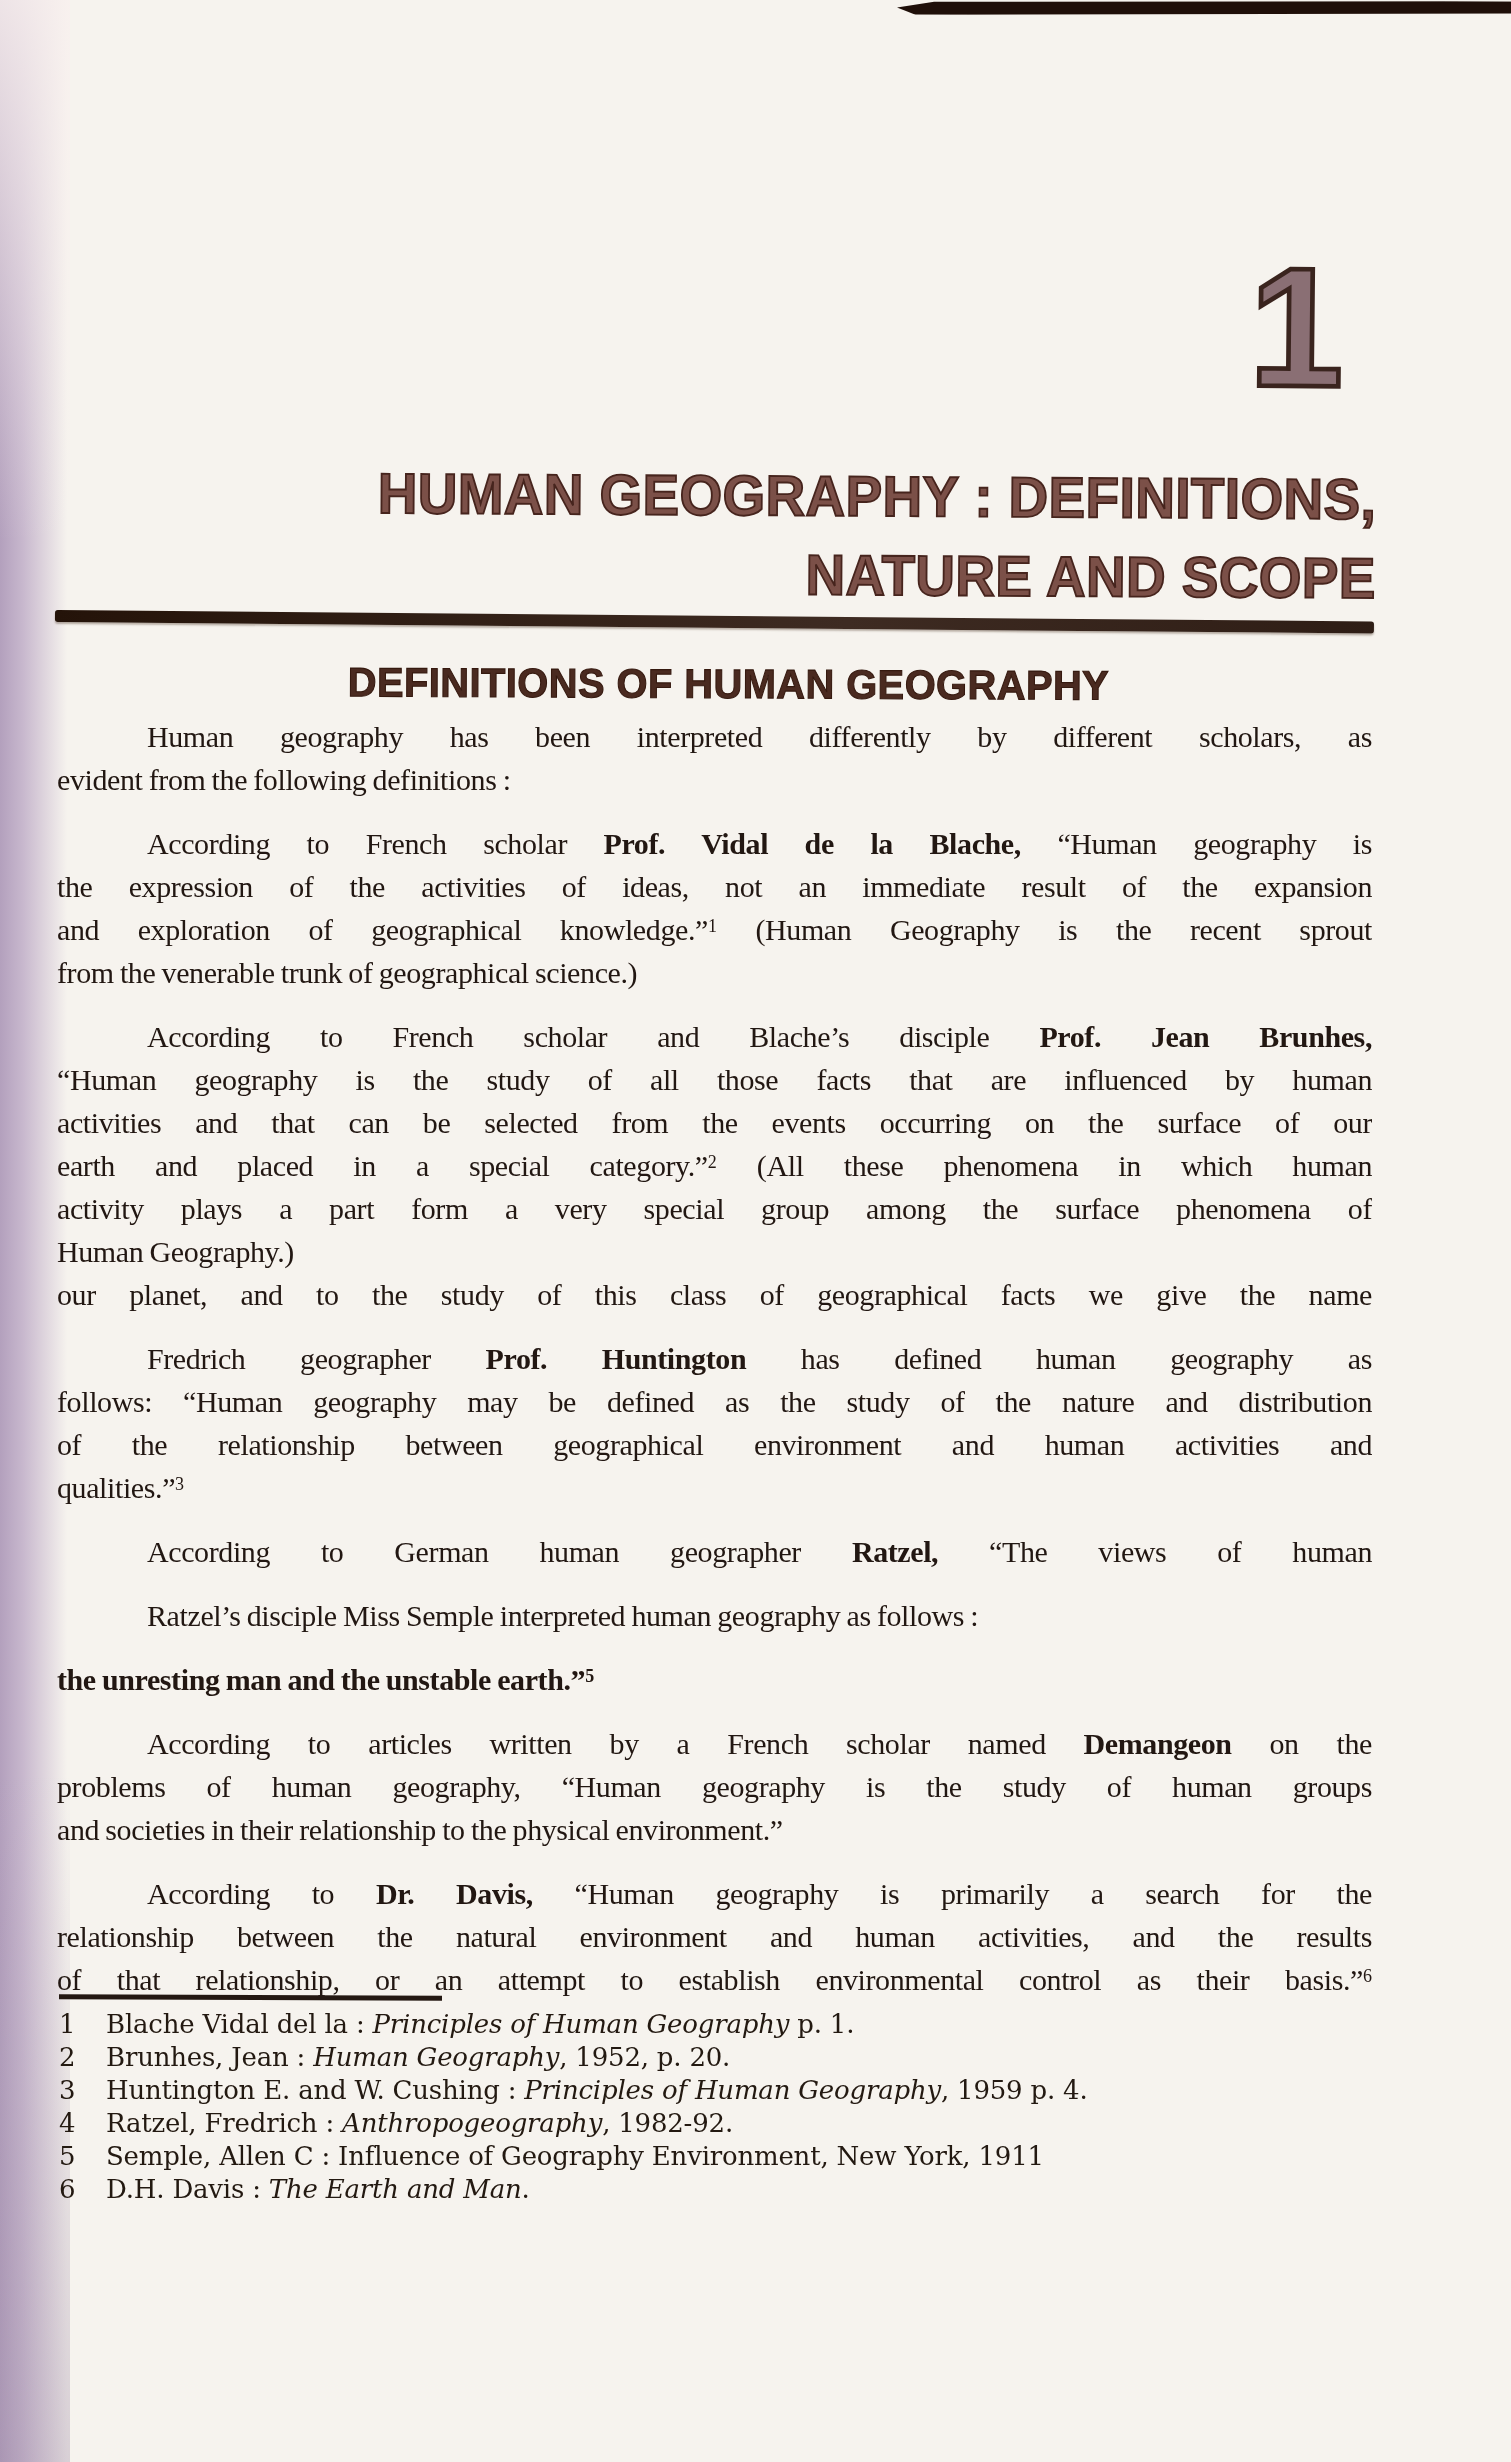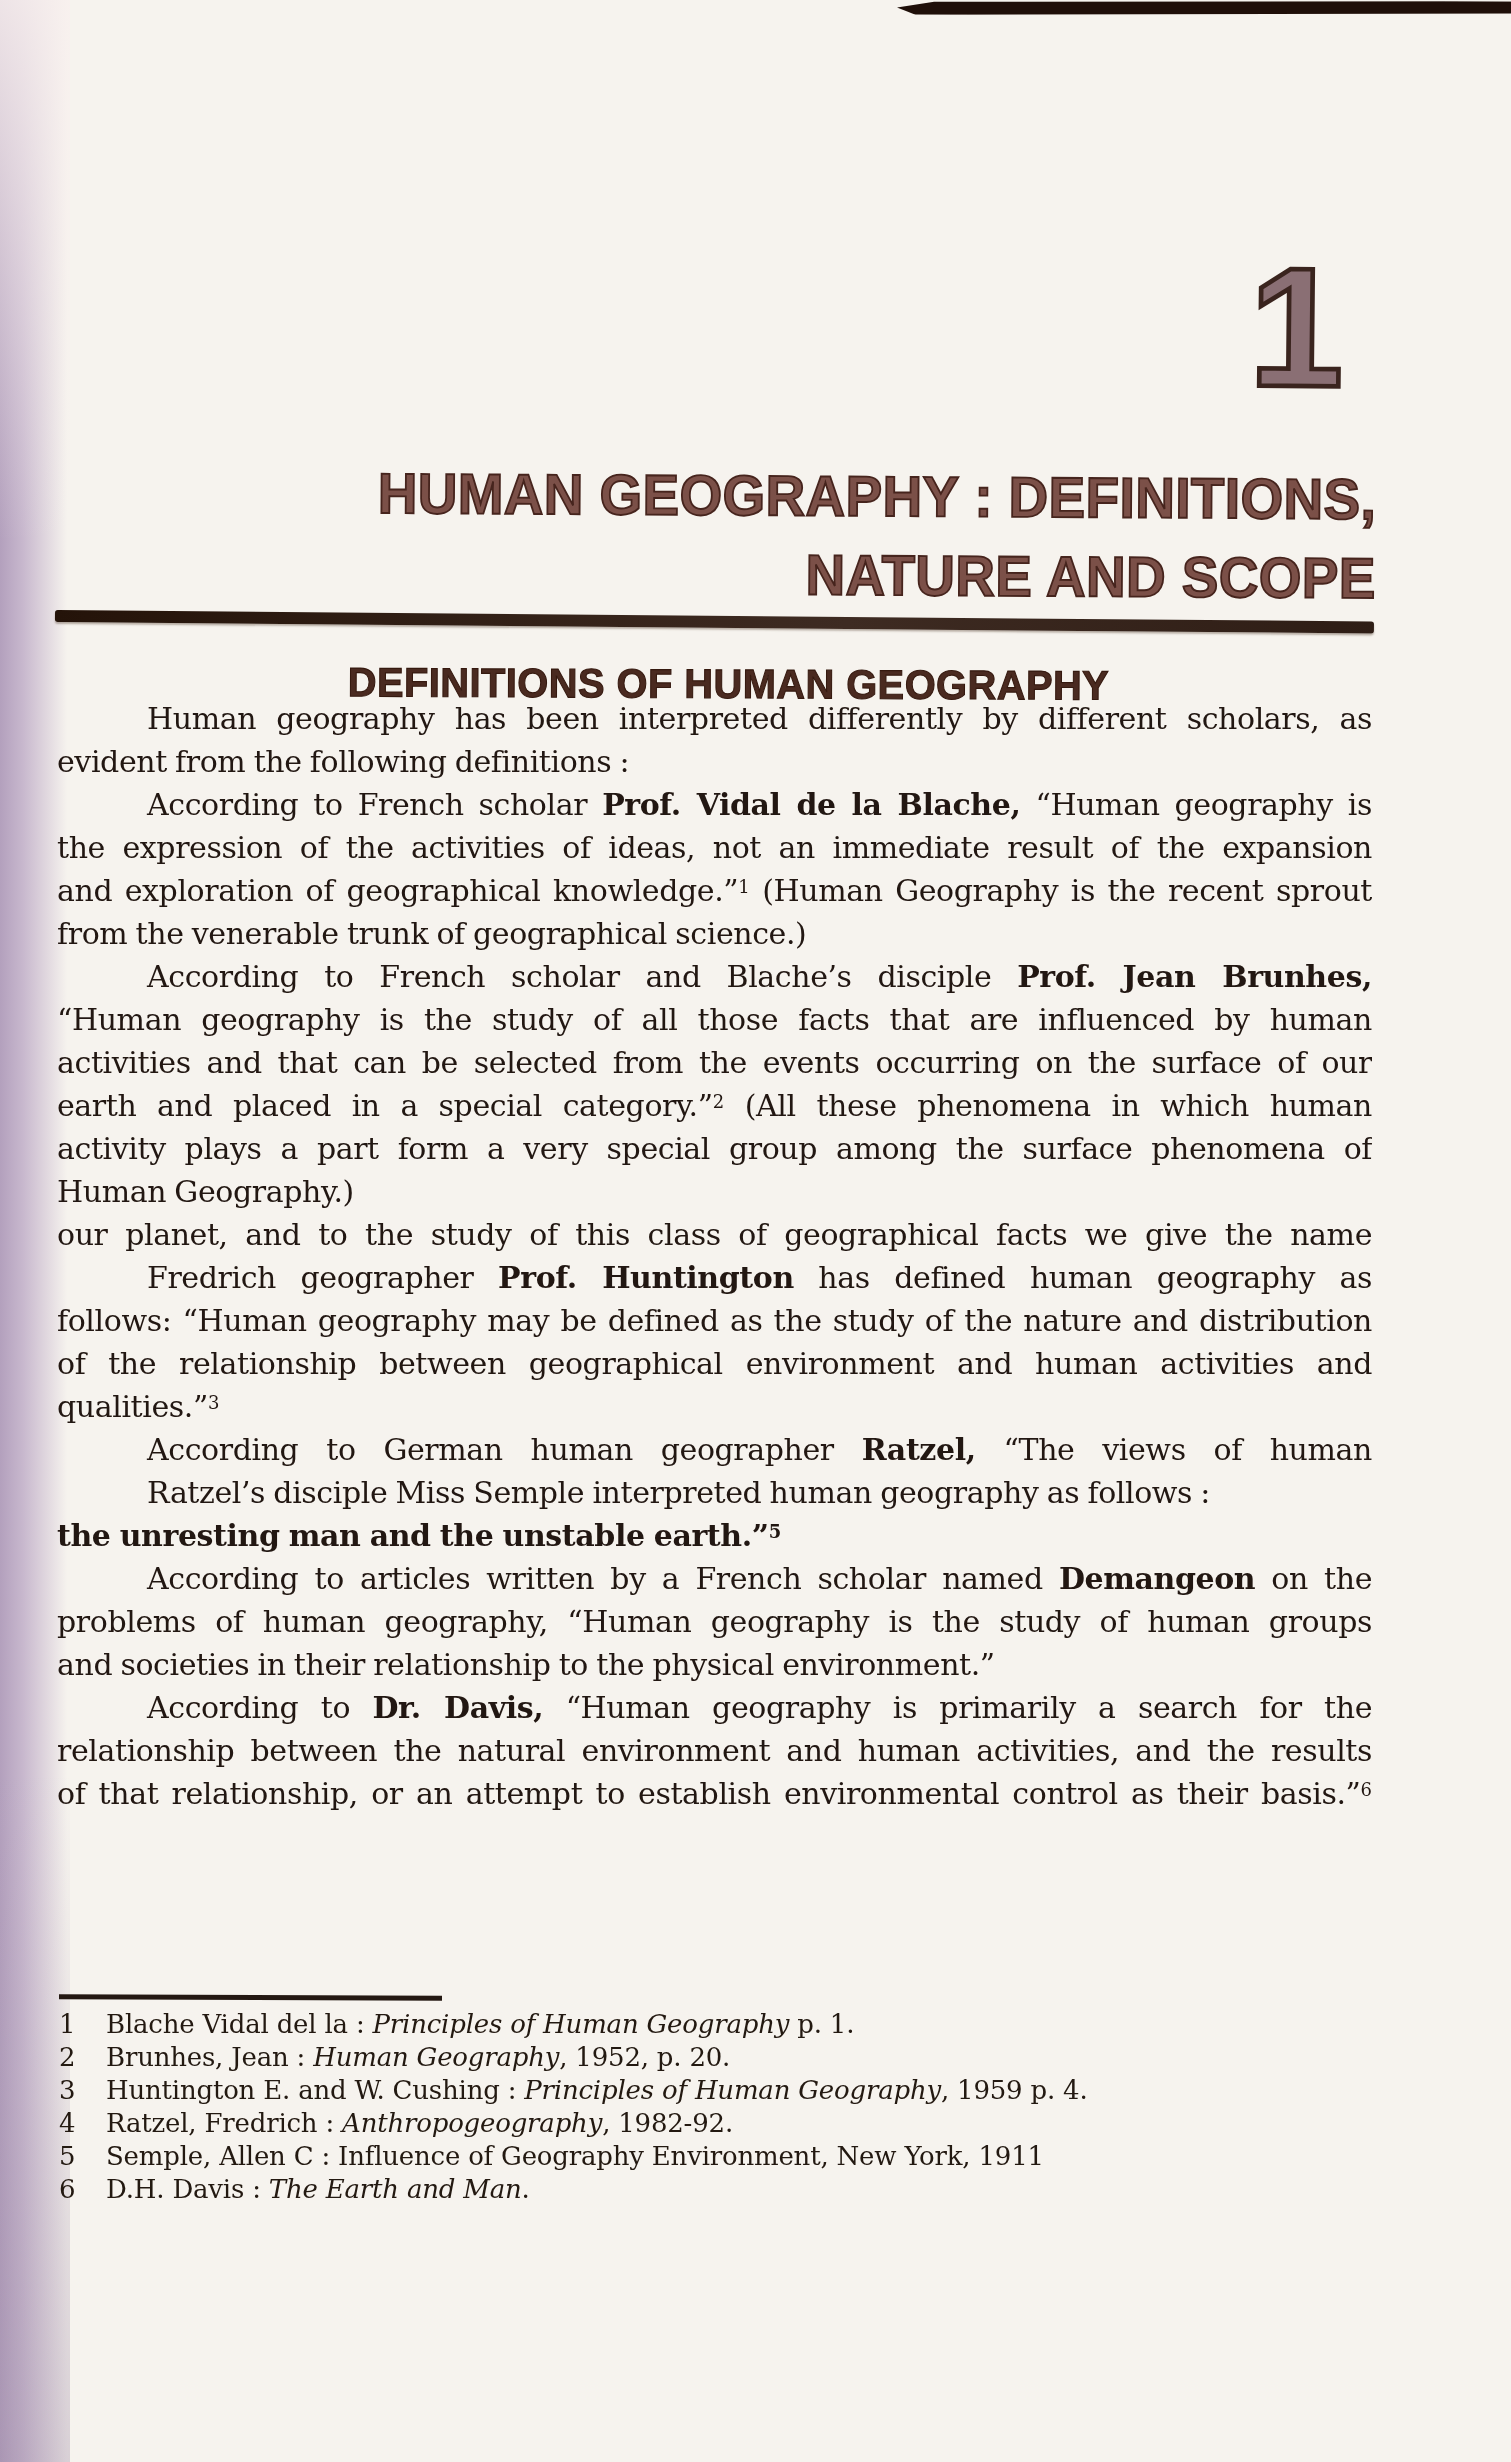--- a/index.html
+++ b/index.html
@@ -49,25 +49,25 @@
   }
   .section-heading {
     position:absolute; left:71px; width:1315px; top:661px;
     text-align:center;
     font-family:"Liberation Sans", sans-serif; font-weight:700;
     font-size:41px; letter-spacing:0.5px;
     color:#4a2a20; -webkit-text-stroke:1.1px #35190f;
     transform:rotate(.25deg) scaleX(.97);
   }
   .body {
-    position:absolute; left:57px; top:697px; width:1315px;
+    position:absolute; left:57px; top:715px; width:1315px;
     font-size:30px; line-height:43px; color:#221712;
-    letter-spacing:-0.4px; word-spacing:-0.9px;
+    letter-spacing:-0.4px; word-spacing:-0.9px;font-family:Liberation Serif, serif;
   }
-  .para + .para { margin-top:0; }
+  .para + .para { margin-top:21px; }
   .line {
     height:43px; overflow:hidden;
     text-align:justify; text-align-last:justify;
   }
   .line.first { padding-left:90px; }
   .line.nojust { text-align-last:left; }
   .bold-para .line { font-weight:700; }
   .b { font-weight:700; }
   .i { font-style:italic; }
   .sup {

